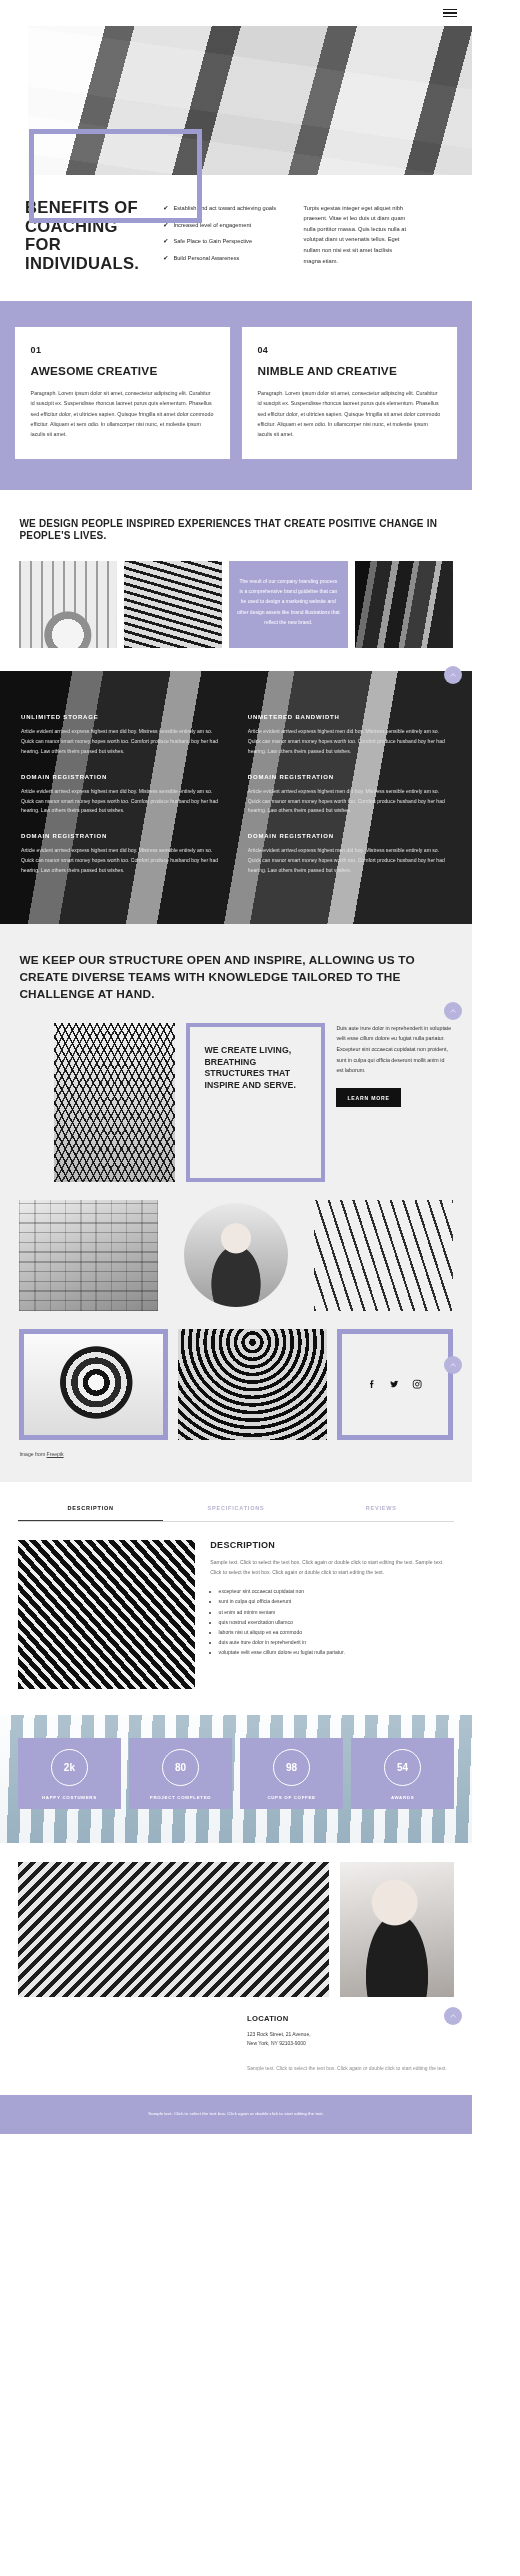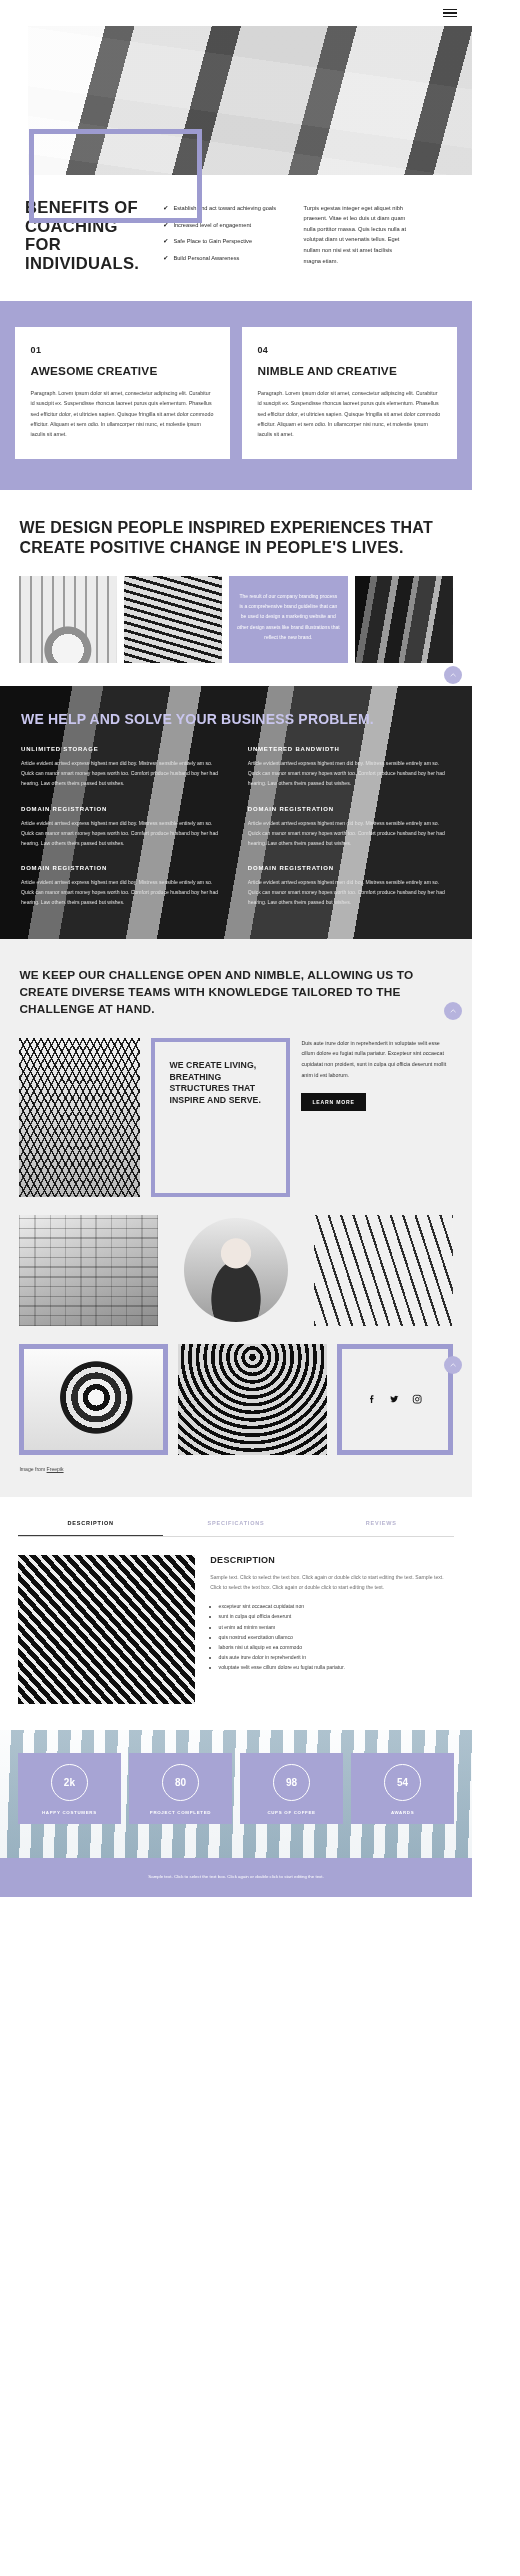--- a/index.html
+++ b/index.html
@@ -129,38 +129,38 @@
 
   
   .lilac-band { background:#a7a4d4; padding: 26px 15.3px 30.5px; display:flex; gap: 12.5px; }
   .info-card { background:#fff; flex:1; padding: 18px 15.3px 19.4px; }
   .info-num { font-size:9px; font-weight:700; letter-spacing:0.3px; margin-bottom:9.7px; }
   .info-head { font-size:11.8px; font-weight:700; letter-spacing:0.2px; margin-bottom:9.7px; }
   .info-text { font-size:5.3px; line-height:1.95; color:#3a3a3a; }
 
   
   .design-sec { padding: 28px 19.4px 0; background:#fff; }
-  .design-title { font-size:16px; font-weight:700; line-height:1.25; letter-spacing:0.2px; }
+  .design-title { font-size:10px; font-weight:700; line-height:1.25; letter-spacing:0.2px; }
   .gallery-row { display:flex; gap:7px; margin-top:18px; padding-bottom:23.6px; align-items:stretch; }
   .gal-item { flex:1; height:87px; }
   .quote-box { flex:1.05; background:#a7a4d4; color:#fff; font-size:5px; line-height:2.05; text-align:center; padding: 15.3px 8.3px; }
 
   
   .dark-sec { position:relative; height: 253px; overflow:hidden; }
   .dark-sec .bg { position:absolute; inset:0; }
   .dark-inner { position:relative; z-index:2; padding: 25px 21px 0; }
   .dark-title { font-size:14px; font-weight:700; line-height:1.22; color:#c9c6ee; letter-spacing:0.2px; }
   .feat-grid { display:grid; grid-template-columns:1fr 1fr; gap: 16.6px 23.6px; margin-top: 18px; }
   .feat h4 { font-size:6px; font-weight:700; letter-spacing:0.8px; color:#fff; margin-bottom:7px; }
   .feat p { font-size:5.1px; line-height:1.95; color:#e2e2e2; }
 
   
   .struct-sec { background:#f0f0f0; padding: 28px 19.4px 25px; }
   .struct-title { font-size:11.8px; font-weight:700; line-height:1.45; letter-spacing:0.2px; }
-  .struct-row { display:flex; gap: 11px; margin-top: 19.4px; align-items:flex-start; }
+  .struct-row { display:flex; gap: 11px; margin-top: 19.4px; align-items:flex-start;margin-left:35px; }
   .struct-img { width: 121px; height: 159px; }
   .struct-quotebox { width: 139px; border:4.9px solid #9d9bd0; padding: 18px 14px; min-height:159px; display:flex; align-items:flex-start; }
   .struct-quote { font-size:8.7px; font-weight:700; line-height:1.35; letter-spacing:0.1px; }
   .struct-right { flex:1; }
   .struct-right p { font-size:5.3px; line-height:2.0; color:#333; }
   .learn-btn { margin-top:12.5px; display:inline-block; background:#111; color:#fff; font-size:5.1px; font-weight:700; letter-spacing:0.8px; padding: 6.2px 11px; border:0; cursor:pointer; }
 
   .tri-row { display:flex; gap:8.3px; margin-top:18px; }
   .tri-row > div { flex:1; height:111px; }
   .circle-wrap { display:flex; align-items:center; justify-content:center; background:#f0f0f0; }
@@ -278,21 +278,20 @@
     <div class="uparrow" style="top:666px">
       <svg viewBox="0 0 24 24" fill="none" stroke="#ffffff" stroke-width="2">
           <path d="M5 15l7-7 7 7"></path>
         </svg>
     </div>
   </div>
 
   <div class="dark-sec">
     <div class="bg photo tex-dark"></div>
     <div class="dark-inner">
-      <div class="dark-title cond">WE HELP AND SOLVE YOUR BUSINESS PROBLEM.</div>
       <div class="feat-grid">
         <div class="feat">
           <h4 class="cond">UNLIMITED STORAGE</h4>
           <p>Article evident arrived express highest men did boy. Mistress sensible entirely am so. Quick can manor smart money hopes worth too. Comfort produce husband boy her had hearing. Law others theirs passed but wishes.</p>
         </div>
         <div class="feat">
           <h4 class="cond">UNMETERED BANDWIDTH</h4>
           <p>Article evident arrived express highest men did boy. Mistress sensible entirely am so. Quick can manor smart money hopes worth too. Comfort produce husband boy her had hearing. Law others theirs passed but wishes.</p>
         </div>
         <div class="feat">
@@ -309,21 +308,21 @@
         </div>
         <div class="feat">
           <h4 class="cond">DOMAIN REGISTRATION</h4>
           <p>Article evident arrived express highest men did boy. Mistress sensible entirely am so. Quick can manor smart money hopes worth too. Comfort produce husband boy her had hearing. Law others theirs passed but wishes.</p>
         </div>
       </div>
     </div>
   </div>
 
   <div class="struct-sec">
-    <div class="struct-title cond">WE KEEP OUR CHALLENGE OPEN AND NIMBLE, ALLOWING US TO CREATE DIVERSE TEAMS WITH KNOWLEDGE TAILORED TO THE CHALLENGE AT HAND.</div>
+    <div class="struct-title cond">WE KEEP OUR STRUCTURE OPEN AND INSPIRE, ALLOWING US TO CREATE DIVERSE TEAMS WITH KNOWLEDGE TAILORED TO THE CHALLENGE AT HAND.</div>
 
     <div class="struct-row">
       <div class="struct-img photo tex-grid"></div>
       <div class="struct-quotebox">
         <div class="struct-quote cond">WE CREATE LIVING, BREATHING STRUCTURES THAT INSPIRE AND SERVE.</div>
       </div>
       <div class="struct-right">
         <p>Duis aute irure dolor in reprehenderit in voluptate velit esse cillum dolore eu fugiat nulla pariatur. Excepteur sint occaecat cupidatat non proident, sunt in culpa qui officia deserunt mollit anim id est laborum.</p>
         <button class="learn-btn cond">LEARN MORE</button>
       </div>
@@ -407,20 +406,33 @@
         <div class="stat-circle">98</div>
         <div class="stat-label cond">CUPS OF COFFEE</div>
       </div>
       <div class="stat">
         <div class="stat-circle">54</div>
         <div class="stat-label cond">AWARDS</div>
       </div>
     </div>
   </div>
 
+  <div class="loc-sec">
+    <div class="loc-top">
+      <div class="loc-img photo tex-stair"></div>
+      <div class="loc-portrait photo tex-woman"></div>
+    </div>
+    <div class="loc-body">
+      <h3 class="cond">LOCATION</h3>
+      <p style="white-space:pre-line">123 Rock Street, 21 Avenue,
+New York, NY 92103-9000</p>
+    </div>
+    <div class="loc-note">Sample text. Click to select the text box. Click again or double click to start editing the text.</div>
+
+  </div>
 
   <div class="footer">
     <p>Sample text. Click to select the text box. Click again or double click to start editing the text.</p>
   </div>
 
   <div class="uparrow" style="top:1002px">
     <svg viewBox="0 0 24 24" fill="none" stroke="#ffffff" stroke-width="2">
         <path d="M5 15l7-7 7 7"></path>
       </svg>
   </div>

